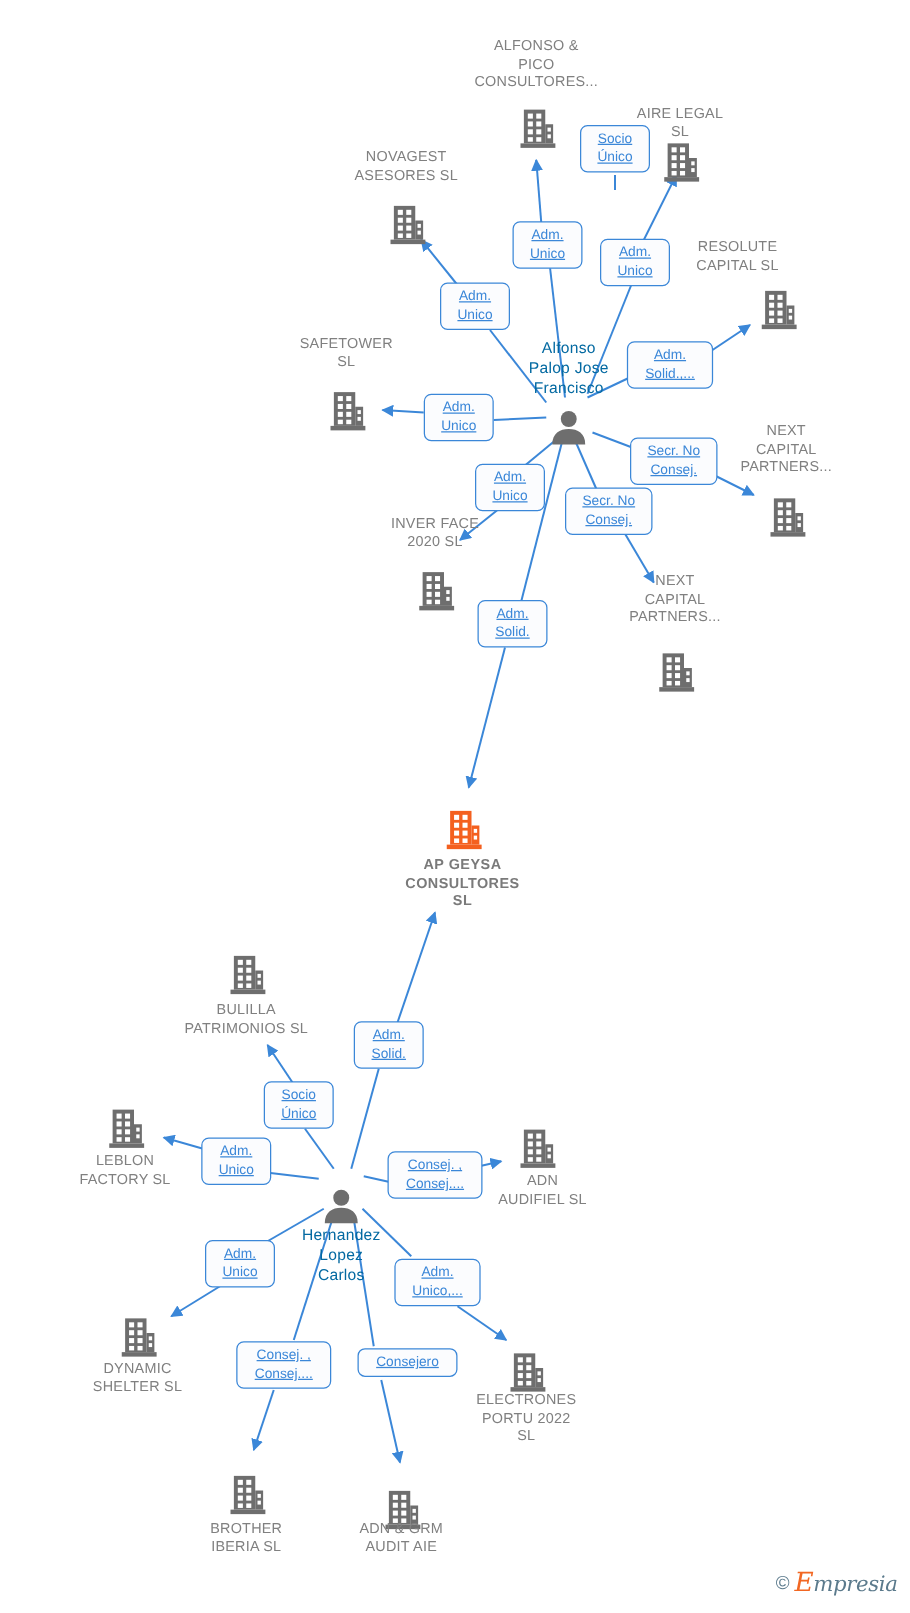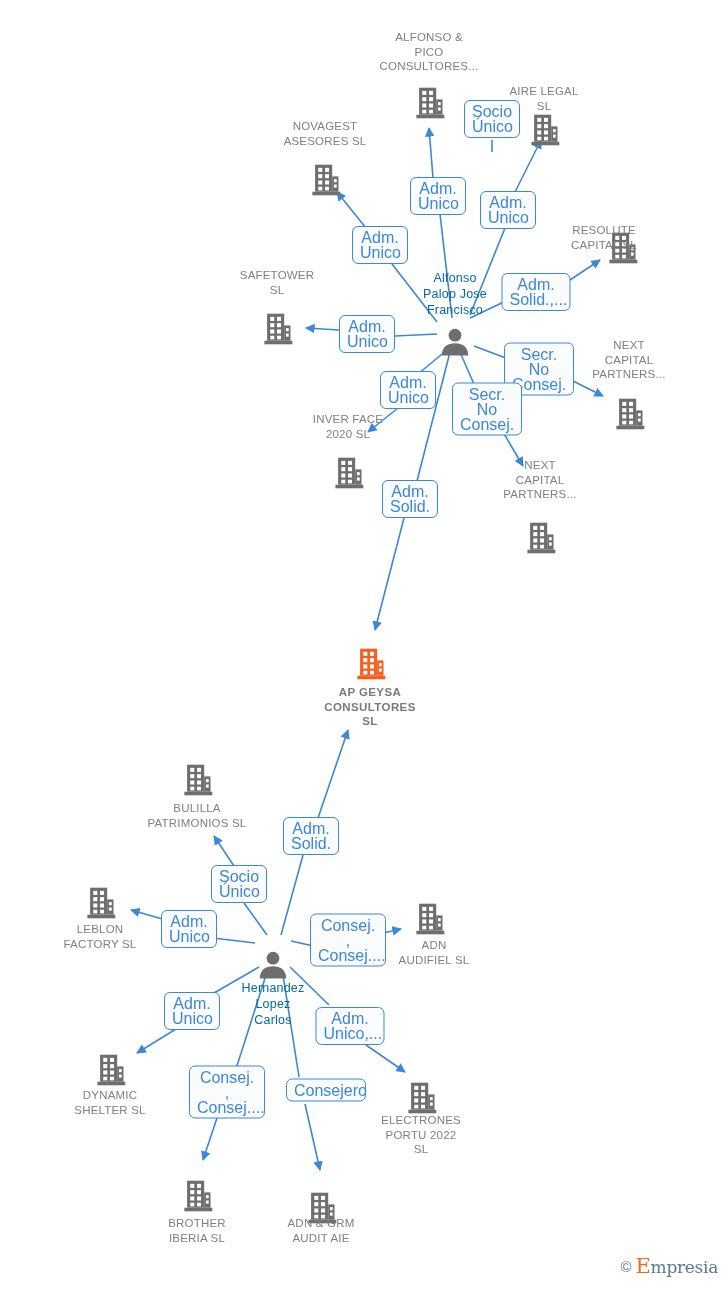--- a/index.html
+++ b/index.html
@@ -59,43 +59,45 @@
     letter-spacing: 0.4px;
   }
 
   .edge-label {
     position: absolute;
     transform: translate(-50%, -50%);
     background: #fbfcfe;
     border: 1.4px solid #3b87d8;
     border-radius: 6px;
     color: #3b87d8;
-    font-size: 16px;
+    font-size: 11px;
     line-height: 15px;
     text-align: center;
     padding: 3px 7px;
     white-space: pre-line;
     box-sizing: border-box;
+    text-decoration: underline;
   }
   .watermark {
     position: absolute;
     right: 10px;
     bottom: 12px;
     display: flex;
     align-items: center;
     gap: 4px;
     font-size: 16px;
     color: #5b7a8c;
   }
   .watermark .c-mark {
     font-size: 15px;
     color: #5b7a8c;
   }
   .watermark .brand {
     font-family: "DejaVu Serif", serif;
+    font-style: italic;
     font-size: 17px;
     color: #5b7a8c;
     letter-spacing: -0.3px;
   }
   .watermark .brand .e {
     color: #f26722;
     font-size: 21px;
   }
 </style>
 </head>
@@ -241,21 +243,21 @@
             <rect x="12.5" y="13.5" width="4.5" height="4.5" fill="#ffffff"></rect>
             <rect x="20" y="13.5" width="4.5" height="4.5" fill="#ffffff"></rect>
             <rect x="12.5" y="20.5" width="4.5" height="4.5" fill="#ffffff"></rect>
             <rect x="20" y="20.5" width="4.5" height="4.5" fill="#ffffff"></rect>
             <rect x="12.5" y="27.5" width="4.5" height="4" fill="#ffffff"></rect>
             <rect x="20" y="27.5" width="4.5" height="4" fill="#ffffff"></rect>
             <rect x="30" y="19" width="3" height="3.5" fill="#ffffff"></rect>
             <rect x="30" y="25" width="3" height="3.5" fill="#ffffff"></rect>
           </svg></span>
       </div>
-      <div class="node company" style="left: 604px; top: 191px; margin-top: 32px;">
+      <div class="node company" style="left: 590px; top: 191px;">
         <span class="node-label">RESOLUTE
 CAPITAL  SL</span>
       </div>
       <div class="node company" style="left: 277px; top: 311px;">
         <span class="icon-wrap"><svg width="36" height="36" viewBox="0 0 40 40">
             <rect x="9" y="3" width="19" height="30" fill="#6e6e6e"></rect>
             <rect x="28" y="16" width="7" height="17" fill="#6e6e6e"></rect>
             <rect x="6" y="33" width="31" height="4" fill="#6e6e6e"></rect>
             <rect x="12.5" y="6.5" width="4.5" height="4.5" fill="#ffffff"></rect>
             <rect x="20" y="6.5" width="4.5" height="4.5" fill="#ffffff"></rect>

